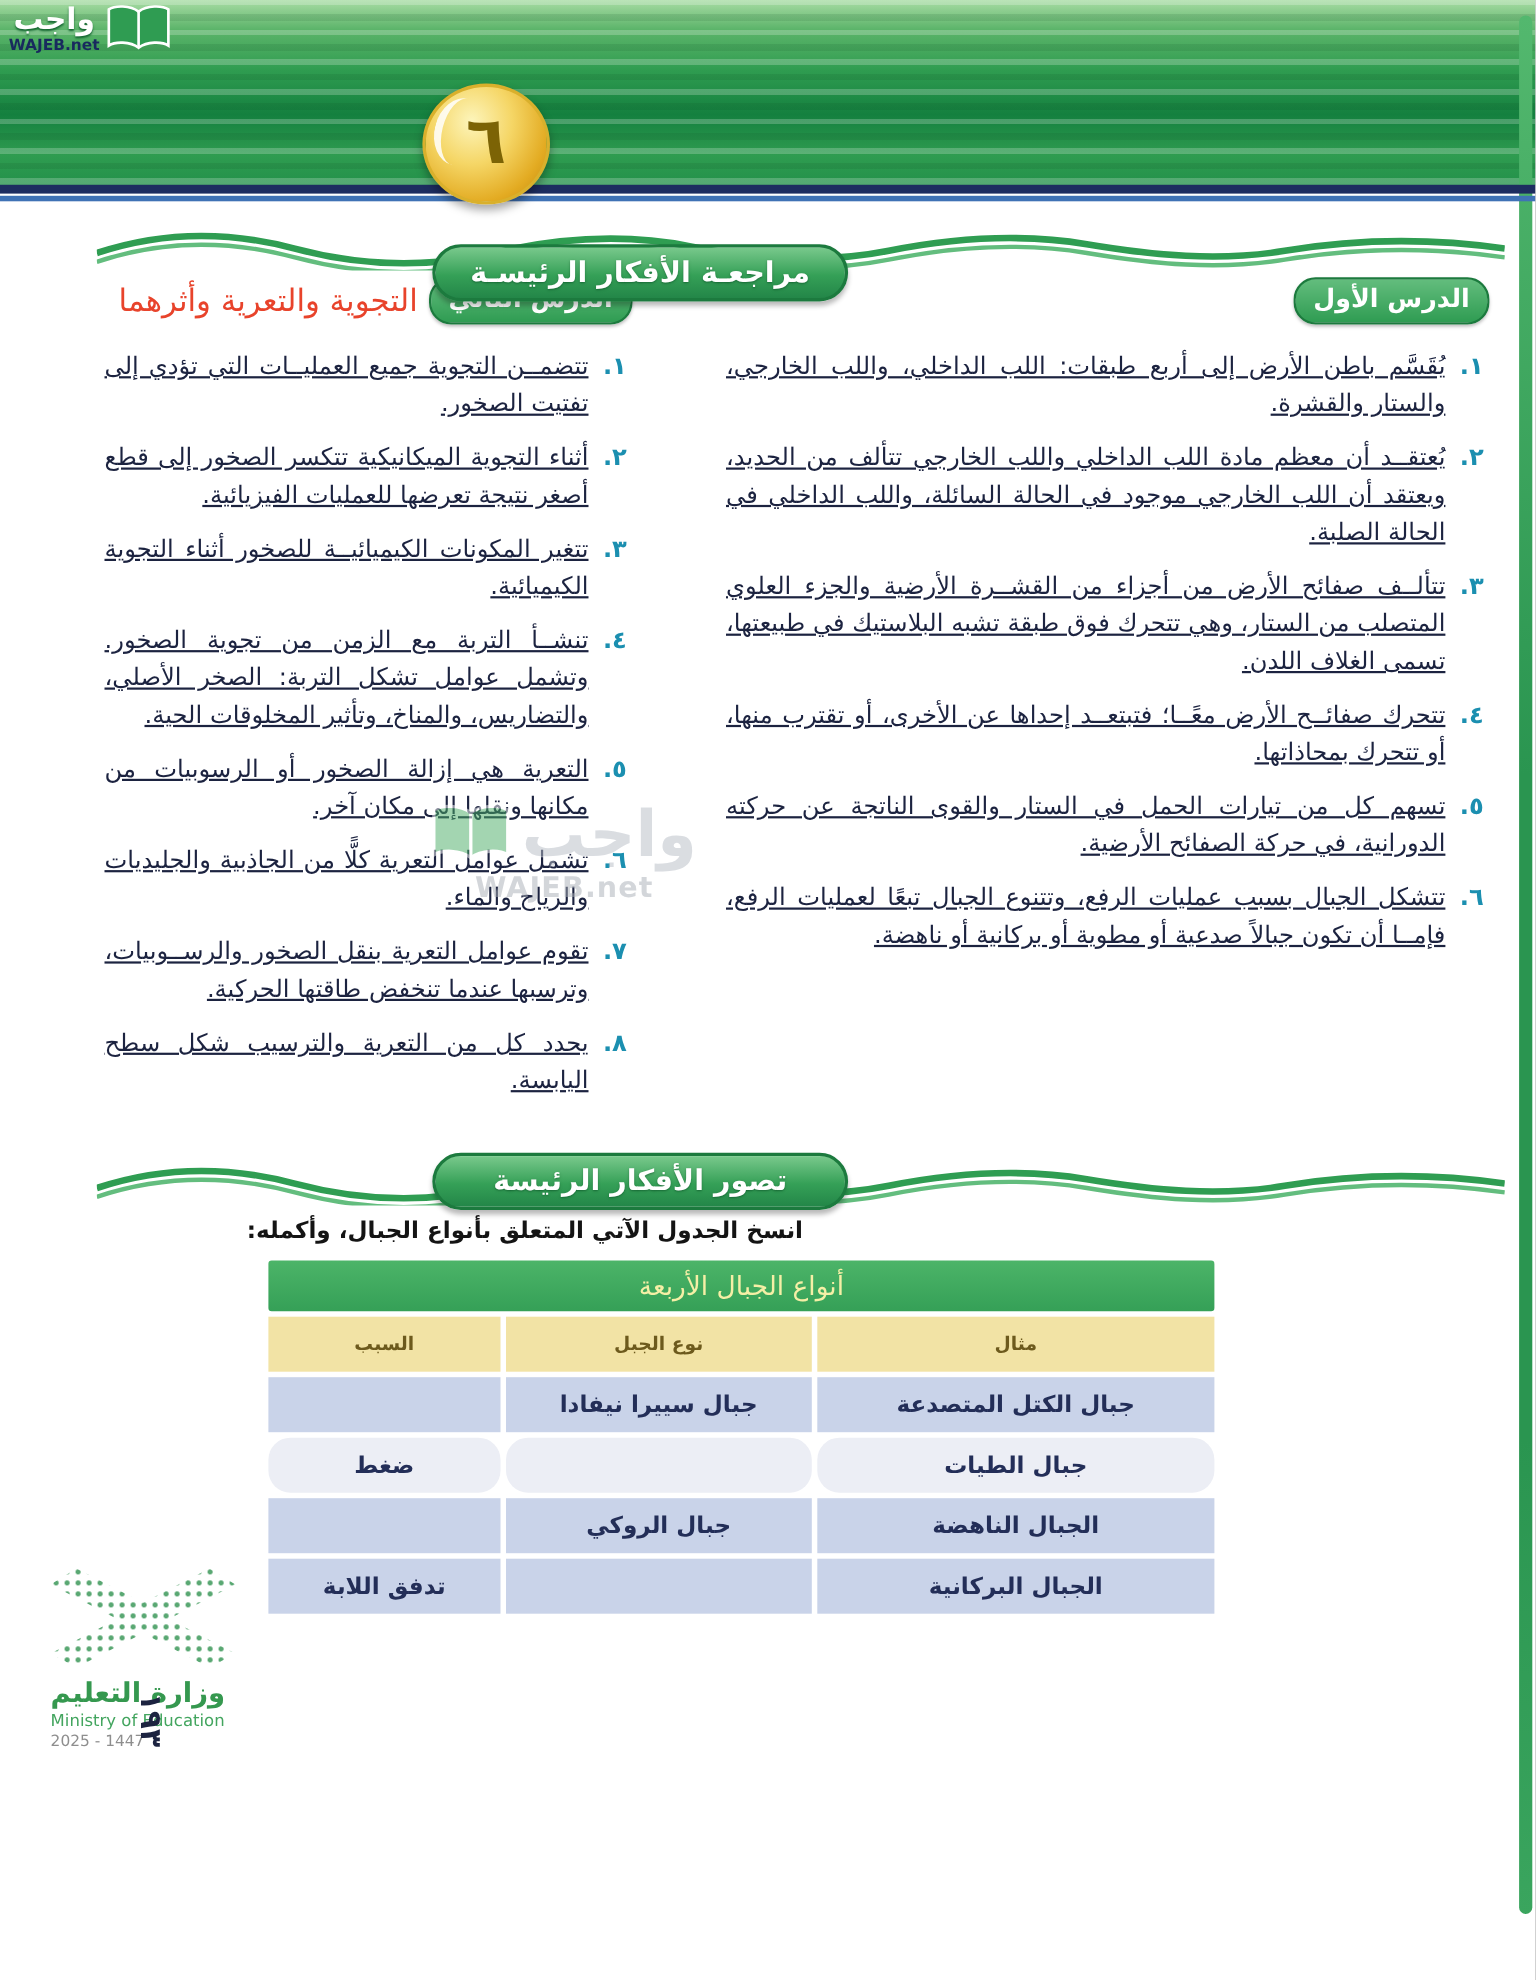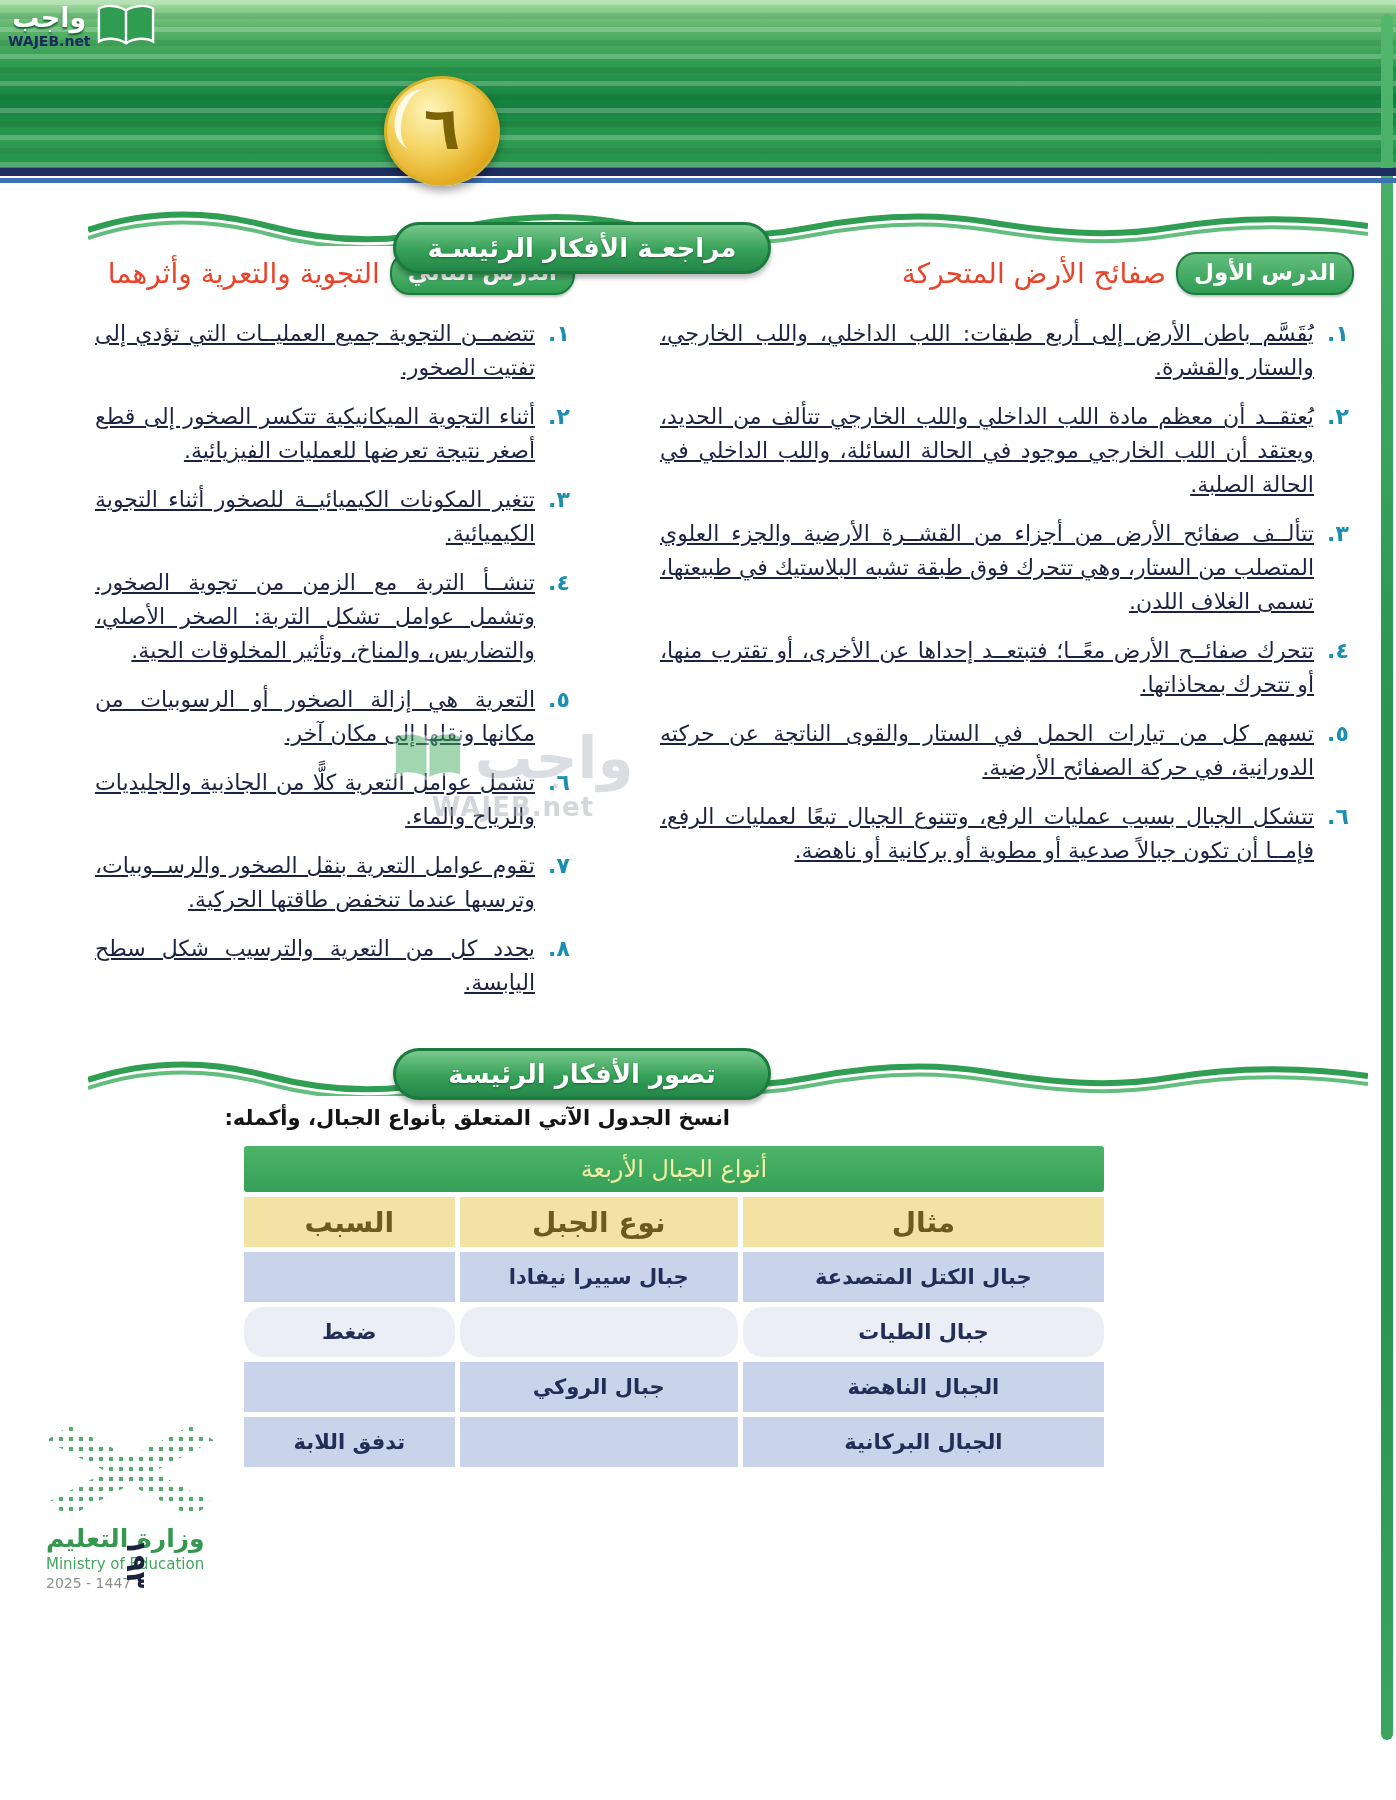--- a/index.html
+++ b/index.html
@@ -61,21 +61,21 @@
   .txt{font-size:22px;line-height:34px;text-align:justify;color:#1c2340;flex:1;text-decoration:underline;}
 
   
   .instruction{position:absolute;top:1106px;right:666px;font-size:21px;font-weight:bold;color:#141414;white-space:nowrap;}
   .table-wrap{position:absolute;top:1146px;right:292px;width:860px;z-index:2;}
   .t-title{background:linear-gradient(180deg,#4cb468,#35a057);color:#f5efa6;text-align:center;
         font-size:24px;font-weight:normal;padding:9px 0;border-radius:3px;}
   .t-grid{display:grid;grid-template-columns:42% 1fr 24.5%;gap:5px;background:#fff;margin-top:5px;}
   .t-cell{display:flex;align-items:center;justify-content:center;font-weight:bold;min-height:42px;
         padding:4px 8px;text-align:center;}
-  .t-head{background:#f2e3a5;color:#6d5a1d;font-size:28px;}
+  .t-head{background:#f2e3a5;color:#6d5a1d;font-size:17px;}
   .t-data{color:#232e58;font-size:21px;}
   .row-blue{background:#c9d3e9;}
   .row-light{background:#eceef5;border-radius:20px;}
 
   
   .watermark{position:absolute;top:724px;left:388px;width:250px;display:flex;flex-direction:column;
         align-items:center;opacity:.5;z-index:3;pointer-events:none;direction:ltr;}
   .wm-row{display:flex;align-items:center;gap:10px;}
   .wm-ar{font-size:58px;font-weight:bold;color:#b6bcc5;text-shadow:0 1px 0 #fff;}
   .wm-en{font-size:26px;font-weight:bold;color:#a9aeb6;letter-spacing:1px;}
@@ -120,21 +120,20 @@
 
   <svg class="wave wave-1" viewBox="0 0 1280 46" preserveAspectRatio="none">
     <path d="M0,30 C60,10 120,10 180,26 C240,42 300,44 360,30 C420,16 480,12 540,24 C600,36 660,40 720,28 C780,16 840,12 900,22 C960,32 1020,38 1080,28 C1140,18 1210,16 1280,26" fill="none" stroke="#2f9d52" stroke-width="6"></path>
     <path d="M0,38 C60,18 120,18 180,34 C240,50 300,52 360,38 C420,24 480,20 540,32 C600,44 660,48 720,36 C780,24 840,20 900,30 C960,40 1020,46 1080,36 C1140,26 1210,24 1280,34" fill="none" stroke="#63bd7e" stroke-width="4"></path>
   </svg>
   <div class="banner banner-1">مراجعـة الأفكار الرئيسـة</div>
 
   <div class="col col-right">
     <div class="lesson-head">
       <span class="lesson-badge">الدرس الأول</span>
-      <span class="lesson-title">صفائح الأرض المتحركة</span>
     </div>
     <div class="items">
       <div class="item">
         <span class="num">١.</span>
         <span class="txt">يُقَسَّم باطن الأرض إلى أربع طبقات: اللب الداخلي، واللب الخارجي، والستار والقشرة.</span>
       </div>
       <div class="item">
         <span class="num">٢.</span>
         <span class="txt">يُعتقــد أن معظم مادة اللب الداخلي واللب الخارجي تتألف من الحديد، ويعتقد أن اللب الخارجي موجود في الحالة السائلة، واللب الداخلي في الحالة الصلبة.</span>
       </div>

